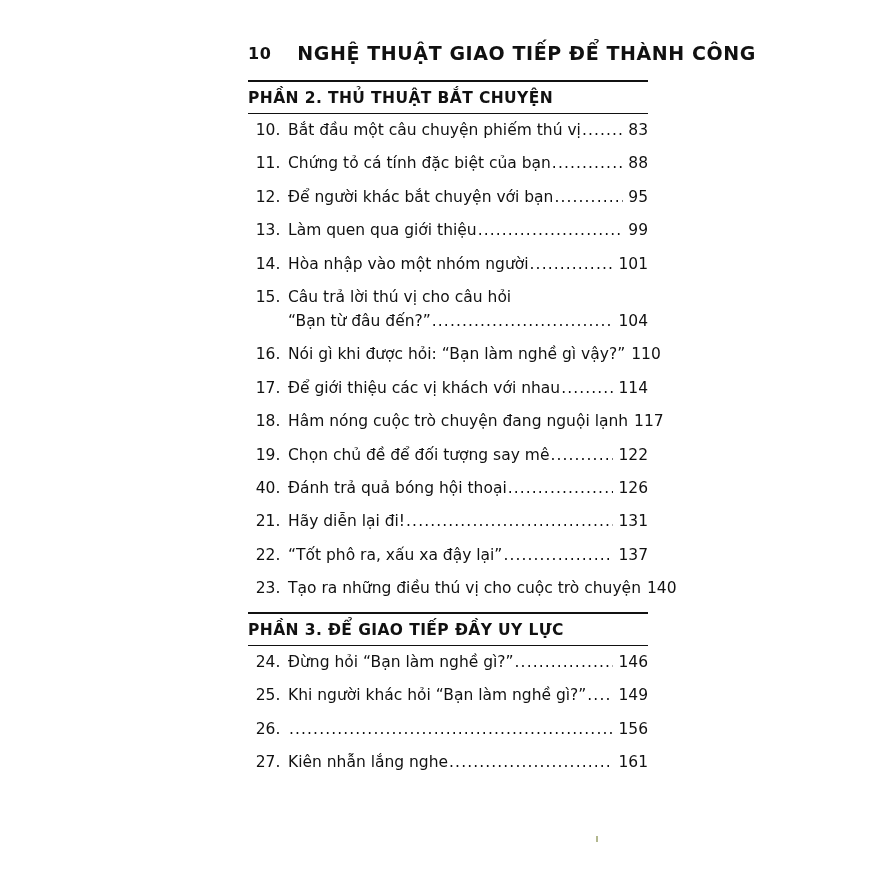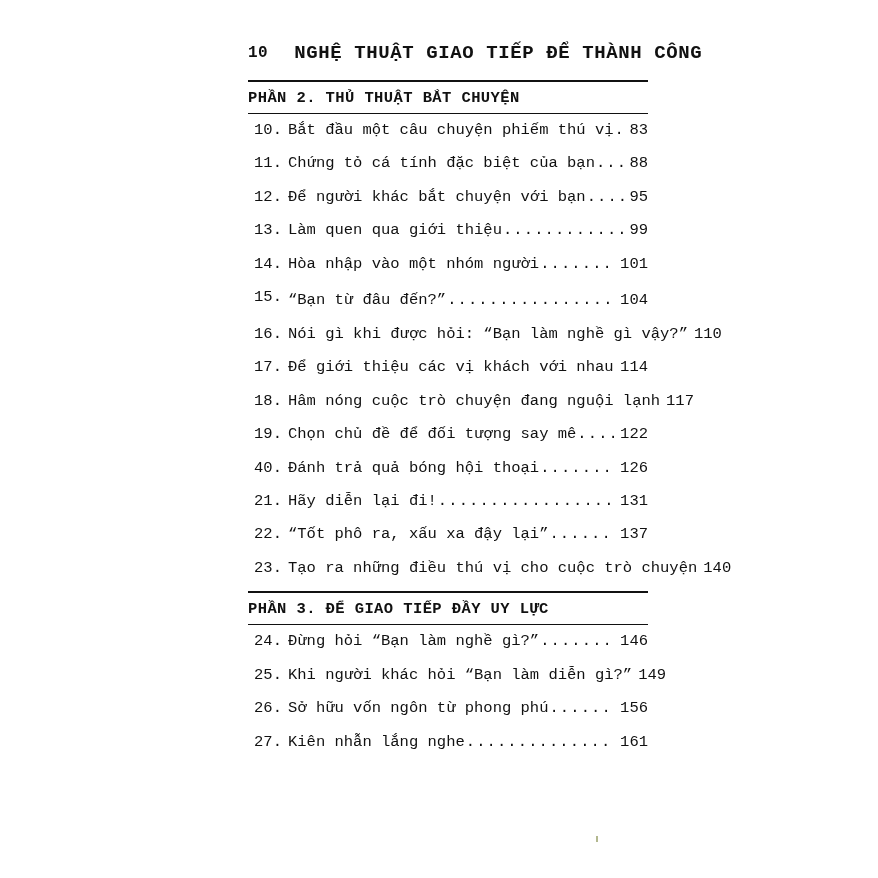--- a/index.html
+++ b/index.html
@@ -13,21 +13,20 @@
     font-family: "DejaVu Sans", sans-serif;
     color: #111111;
     overflow: hidden;
   }
   .page {
     position: relative;
     width: 878px;
     height: 878px;
     box-sizing: border-box;
     padding: 40px 230px 11px 248px;
-    font-family: Liberation Mono, monospace;
   }
 
   
   .running-head {
     display: flex;
     align-items: center;
     gap: 10px;
     height: 26px;
     margin-bottom: 14px;
   }
@@ -191,20 +190,23 @@
               <div class="line">
                 <span class="title-txt">Hòa nhập vào một nhóm người</span>
                 <span class="leader">........................................................................................................................</span>
                 <span class="pg">101</span>
               </div>
             </div>
           </div>
           <div class="entry">
             <div class="num">15.</div>
             <div class="body">
+              <div class="line">
+                <span class="title-txt">Câu trả lời thú vị cho câu hỏi</span>
+              </div>
               <div class="line line2">
                 <span class="title-txt">“Bạn từ đâu đến?”</span>
                 <span class="leader">........................................................................................................................</span>
                 <span class="pg">104</span>
               </div>
             </div>
           </div>
           <div class="entry">
             <div class="num">16.</div>
             <div class="body">
@@ -299,31 +301,30 @@
                 <span class="title-txt">Đừng hỏi “Bạn làm nghề gì?”</span>
                 <span class="leader">........................................................................................................................</span>
                 <span class="pg">146</span>
               </div>
             </div>
           </div>
           <div class="entry">
             <div class="num">25.</div>
             <div class="body">
               <div class="line">
-                <span class="title-txt">Khi người khác hỏi “Bạn làm diễn gì?”</span>
+                <span class="title-txt">Khi người khác hỏi “Bạn làm nghề gì?”</span>
                 <span class="leader">........................................................................................................................</span>
                 <span class="pg">149</span>
               </div>
             </div>
           </div>
           <div class="entry">
             <div class="num">26.</div>
             <div class="body">
               <div class="line">
-                <span class="title-txt">Sở hữu vốn ngôn từ phong phú</span>
                 <span class="leader">........................................................................................................................</span>
                 <span class="pg">156</span>
               </div>
             </div>
           </div>
           <div class="entry">
             <div class="num">27.</div>
             <div class="body">
               <div class="line">
                 <span class="title-txt">Kiên nhẫn lắng nghe</span>

